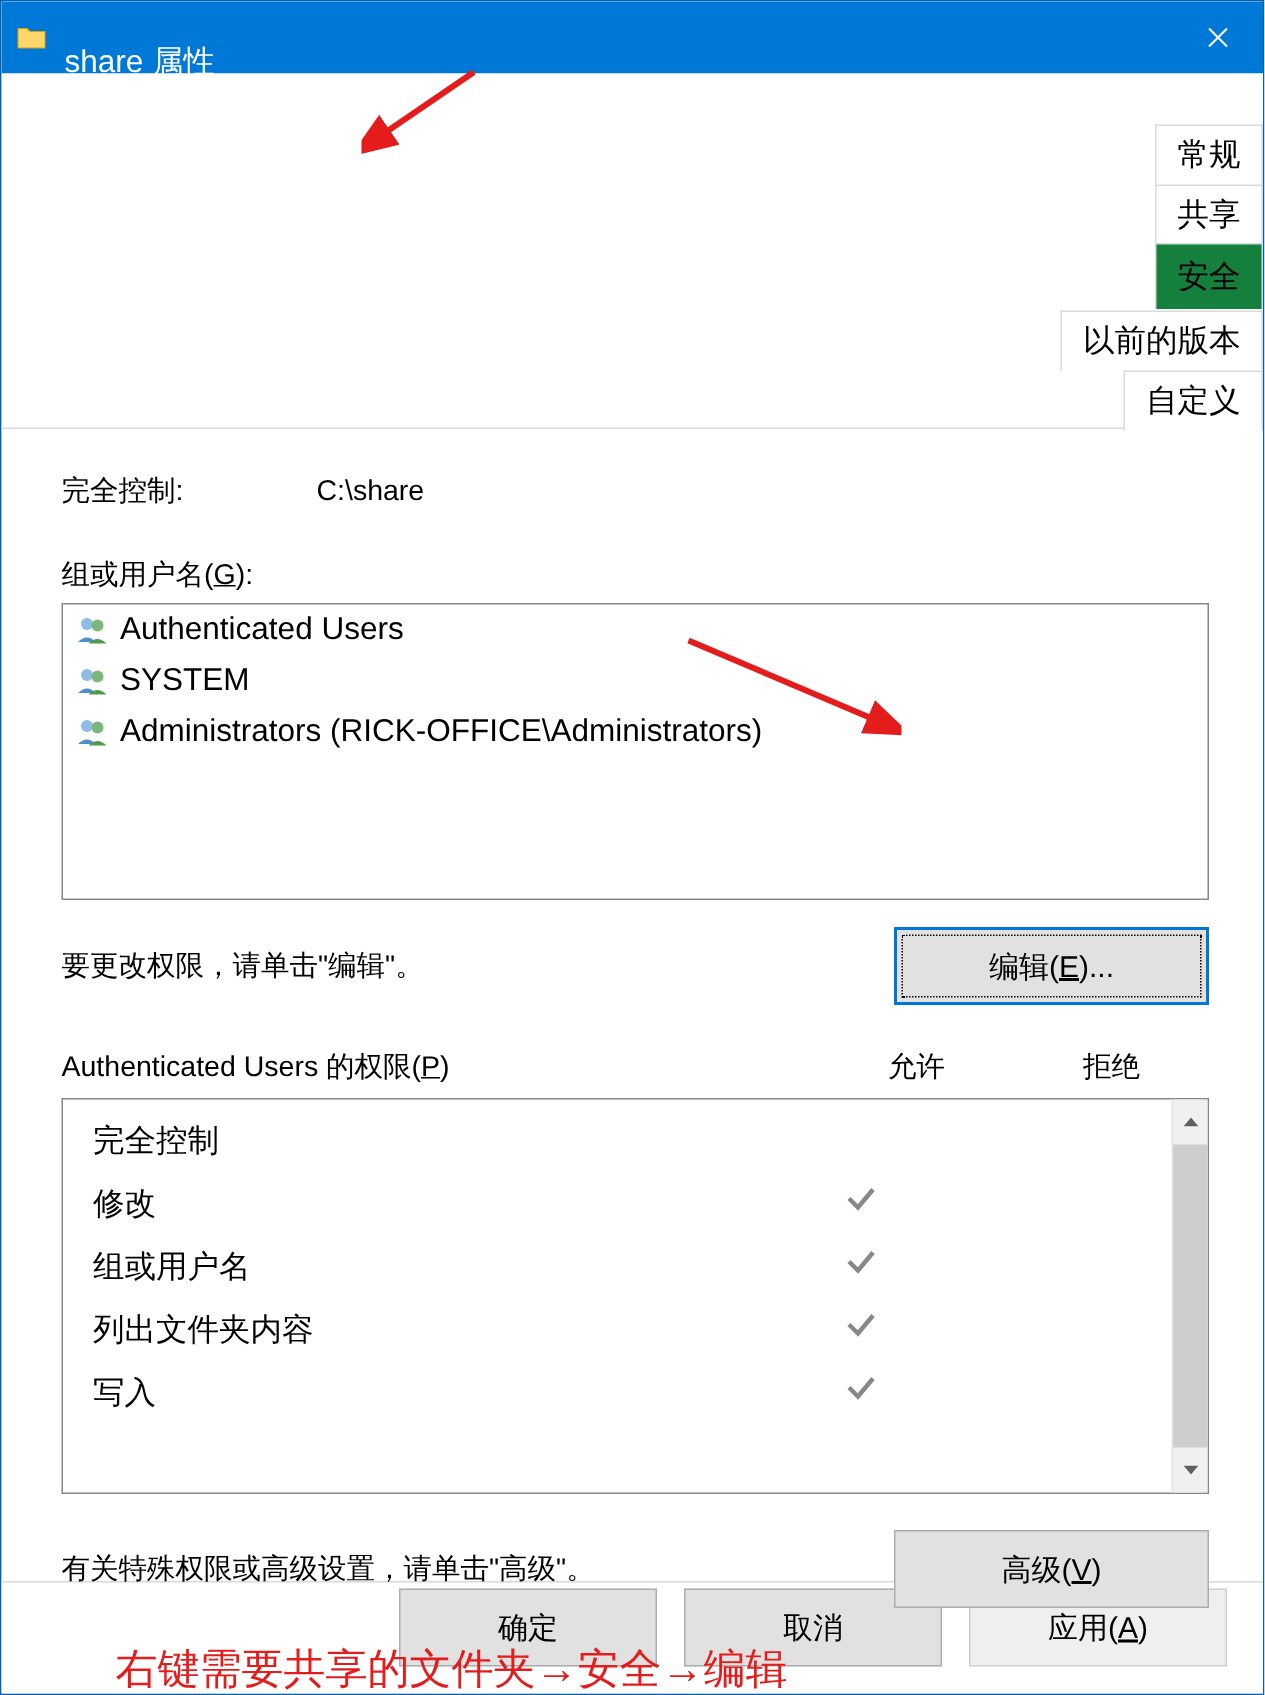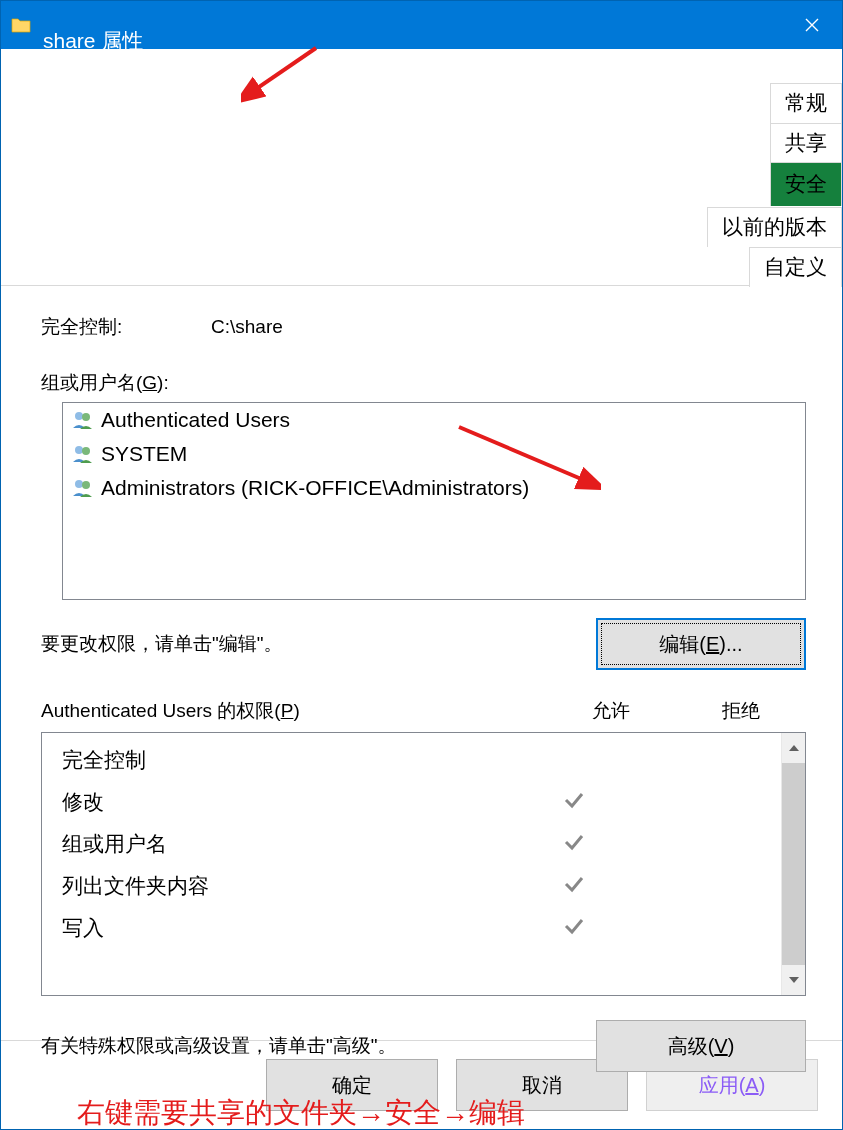--- a/index.html
+++ b/index.html
@@ -81,21 +81,20 @@
   .row { display: flex; align-items: baseline; margin-bottom: 30px; }
   .label { min-width: 170px; }
   .value { }
 
   .group-label { margin-top: 20px; margin-bottom: 6px; }
   .listbox {
     border: 1px solid #828790;
     height: 198px;
     overflow: hidden;
     margin-bottom: 18px;
-    margin-left: 21px;
   }
   .listitem {
     display: flex; align-items: center;
     padding: 5px 8px;
     font-size: 21px;
   }
   .group-icon {
     width: 24px; height: 20px; margin-right: 6px; flex-shrink: 0;
   }
 
@@ -167,39 +166,39 @@
     color: #e41c1c;
     font-size: 28px;
     margin-top: 22px;
     margin-left: 36px;
   }
 
   .footer {
     position: absolute;
     left: 0; right: 0; bottom: 0;
     border-top: 1px solid #d9d9d9;
-    padding: 18px 24px 18px 0;
+    padding: 4px 24px 18px 0;
     display: flex;
     justify-content: flex-end;
     gap: 18px;
     background: #fff;
   }
 
   .btn {
     min-width: 172px;
     height: 52px;
     background: #e1e1e1;
     border: 1px solid #adadad;
     font-family: inherit;
     font-size: 20px;
     cursor: pointer;
     padding: 0 12px;
   }
   .btn.disabled {
-    color: #8b5cf6;
+    color: #000000;
     background: #efefef;
     border-color: #d1d1d1;
   }
   .btn.edit { min-width: 210px; }
   .btn.adv { min-width: 210px; }
 
   
   .red-arrow {
     position: absolute;
     pointer-events: none;

